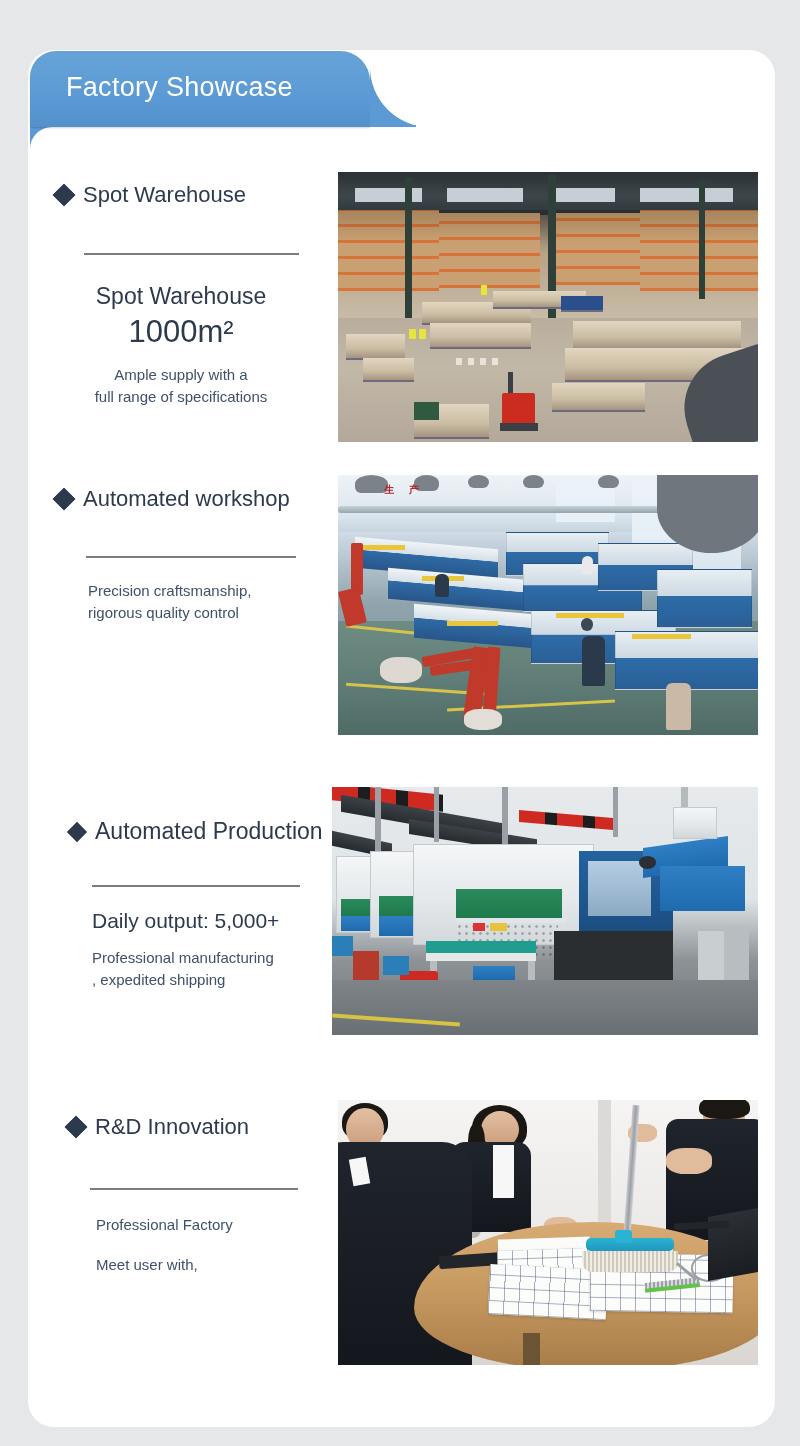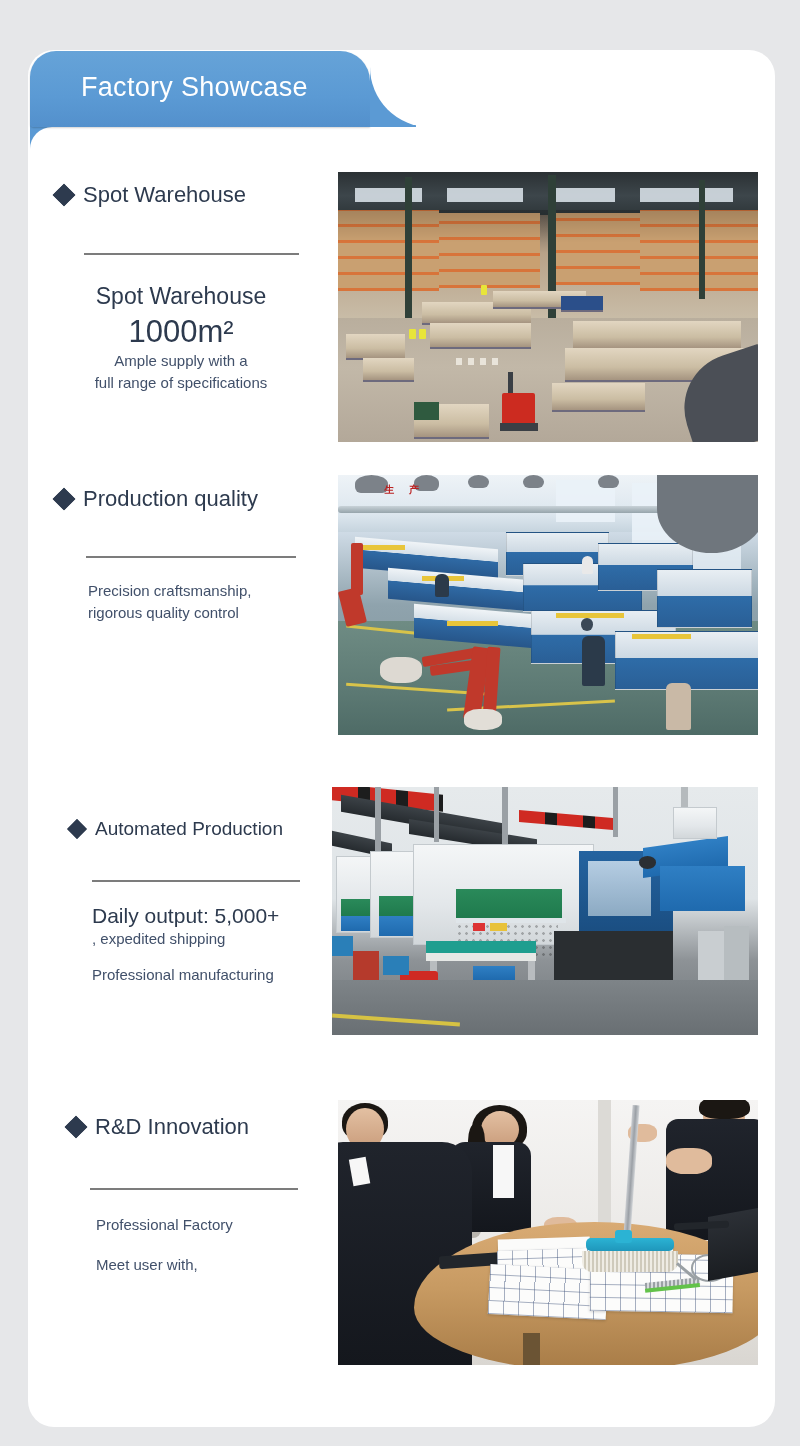--- a/index.html
+++ b/index.html
@@ -96,21 +96,20 @@
   }
   .header-title {
     position: absolute;
     left: 66px;
     top: 72px;
     z-index: 6;
     color: #ffffff;
     font-size: 27px;
     letter-spacing: 0.3px;
     white-space: nowrap;
-    margin-left: 15px;
   }
 
   
   .section { position: absolute; }
 
   .sec-head {
     display: flex;
     align-items: center;
     gap: 11px;
     color: #2d3a4e;
@@ -234,21 +233,21 @@
 
   <div class="section" style="left:56px; top:182px; width:250px;">
     <div class="sec-head">
       <span class="diamond" style="border:8px solid #2d3a4e;"></span>
       <span class="sec-title">Spot Warehouse</span>
     </div>
     <div class="divider" style="width:215px; margin:45px 0 0 28px;"></div>
     <div style="text-align:center; margin-top:28px;">
       <div class="big-line">Spot Warehouse</div>
       <div class="huge-line" style="margin-top:4px;">1000m²</div>
-      <div class="desc" style="margin-top:0;">Ample supply with a</div>
+      <div class="desc" style="margin-top:14px;">Ample supply with a</div>
       <div class="desc">full range of specifications</div>
     </div>
   </div>
 
   <div class="photo" style="left:338px; top:172px; width:420px; height:270px;">
     <div class="scene wh-bg">
       <div class="wh-roof"></div>
       <div class="wh-skylight" style="left:4%;  width:16%;"></div>
       <div class="wh-skylight" style="left:26%; width:18%;"></div>
       <div class="wh-skylight" style="left:50%; width:16%;"></div>
@@ -290,21 +289,21 @@
       <div class="wh-vest" style="left:34%; top:42%; width:1.4%; height:3.5%;"></div>
 
       <div style="position:absolute; left:18%; top:85%; width:6%; height:7%; background:#2f5a3f;"></div>
       <div class="wh-hose"></div>
     </div>
   </div>
 
   <div class="section" style="left:56px; top:486px; width:260px;">
     <div class="sec-head">
       <span class="diamond" style="border:8px solid #2d3a4e;"></span>
-      <span class="sec-title">Production quality</span>
+      <span class="sec-title">Automated workshop</span>
     </div>
     <div class="divider" style="width:210px; margin:44px 0 0 30px;"></div>
     <div style="margin:22px 0 0 32px;">
       <div class="desc">Precision craftsmanship,</div>
       <div class="desc">rigorous quality control</div>
     </div>
   </div>
 
   <div class="photo" style="left:338px; top:475px; width:420px; height:260px;">
     <div class="scene ws-bg">
@@ -361,27 +360,27 @@
       <div style="position:absolute; left:10%; top:70%; width:10%; height:10%; background:#ddd9d2; border-radius:40%;"></div>
       <div style="position:absolute; left:30%; top:90%; width:9%; height:8%; background:#e2ded7; border-radius:40%;"></div>
 
       <div class="ws-hood"></div>
     </div>
   </div>
 
   <div class="section" style="left:70px; top:818px; width:260px;">
     <div class="sec-head">
       <span class="diamond" style="border:7px solid #2d3a4e;"></span>
-      <span class="sec-title" style="font-size:19px;text-align:right;">Automated Production</span>
+      <span class="sec-title" style="font-size:23px;text-align:right;">Automated Production</span>
     </div>
     <div class="divider" style="width:208px; margin:40px 0 0 22px;"></div>
     <div style="margin:22px 0 0 22px;">
       <div class="big-line" style="font-size:21px;">Daily output: 5,000+</div>
+      <div class="desc" style="margin-top:14px;">Professional manufacturing</div>
       <div class="desc">, expedited shipping</div>
-      <div class="desc" style="margin-top:14px;">Professional manufacturing</div>
     </div>
   </div>
 
   <div class="photo" style="left:332px; top:787px; width:426px; height:248px;">
     <div class="scene im-bg">
       <div class="im-crane" style="left:0%;  top:1%;  width:26%; height:7%; transform:skewY(6deg);"></div>
       <div class="im-crane" style="left:44%; top:11%; width:22%; height:5%; transform:skewY(5deg);"></div>
       <div class="im-duct" style="left:2%;  top:9%;  width:38%; height:7%; transform:skewY(10deg);"></div>
       <div class="im-duct" style="left:18%; top:17%; width:30%; height:6%; transform:skewY(9deg);"></div>
       <div class="im-duct" style="left:0%;  top:20%; width:14%; height:6%; transform:skewY(12deg);"></div>

